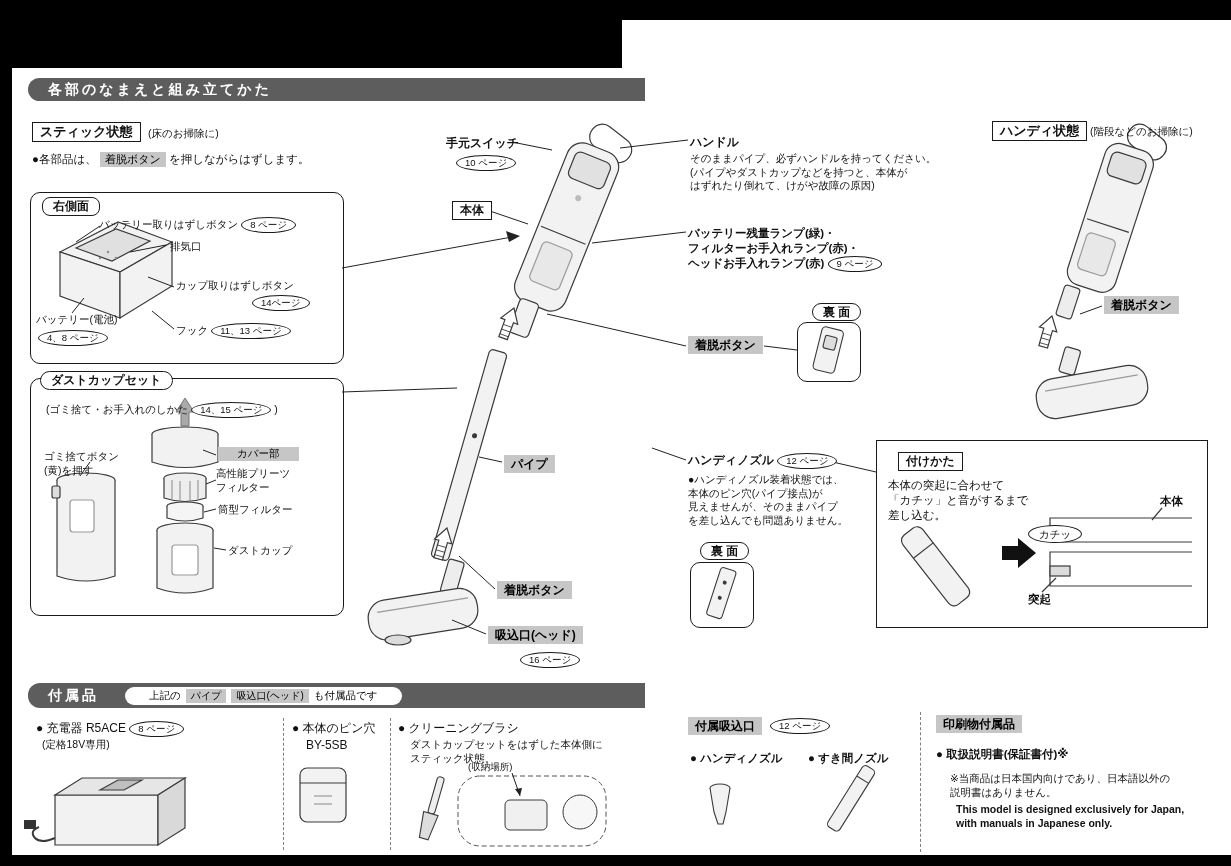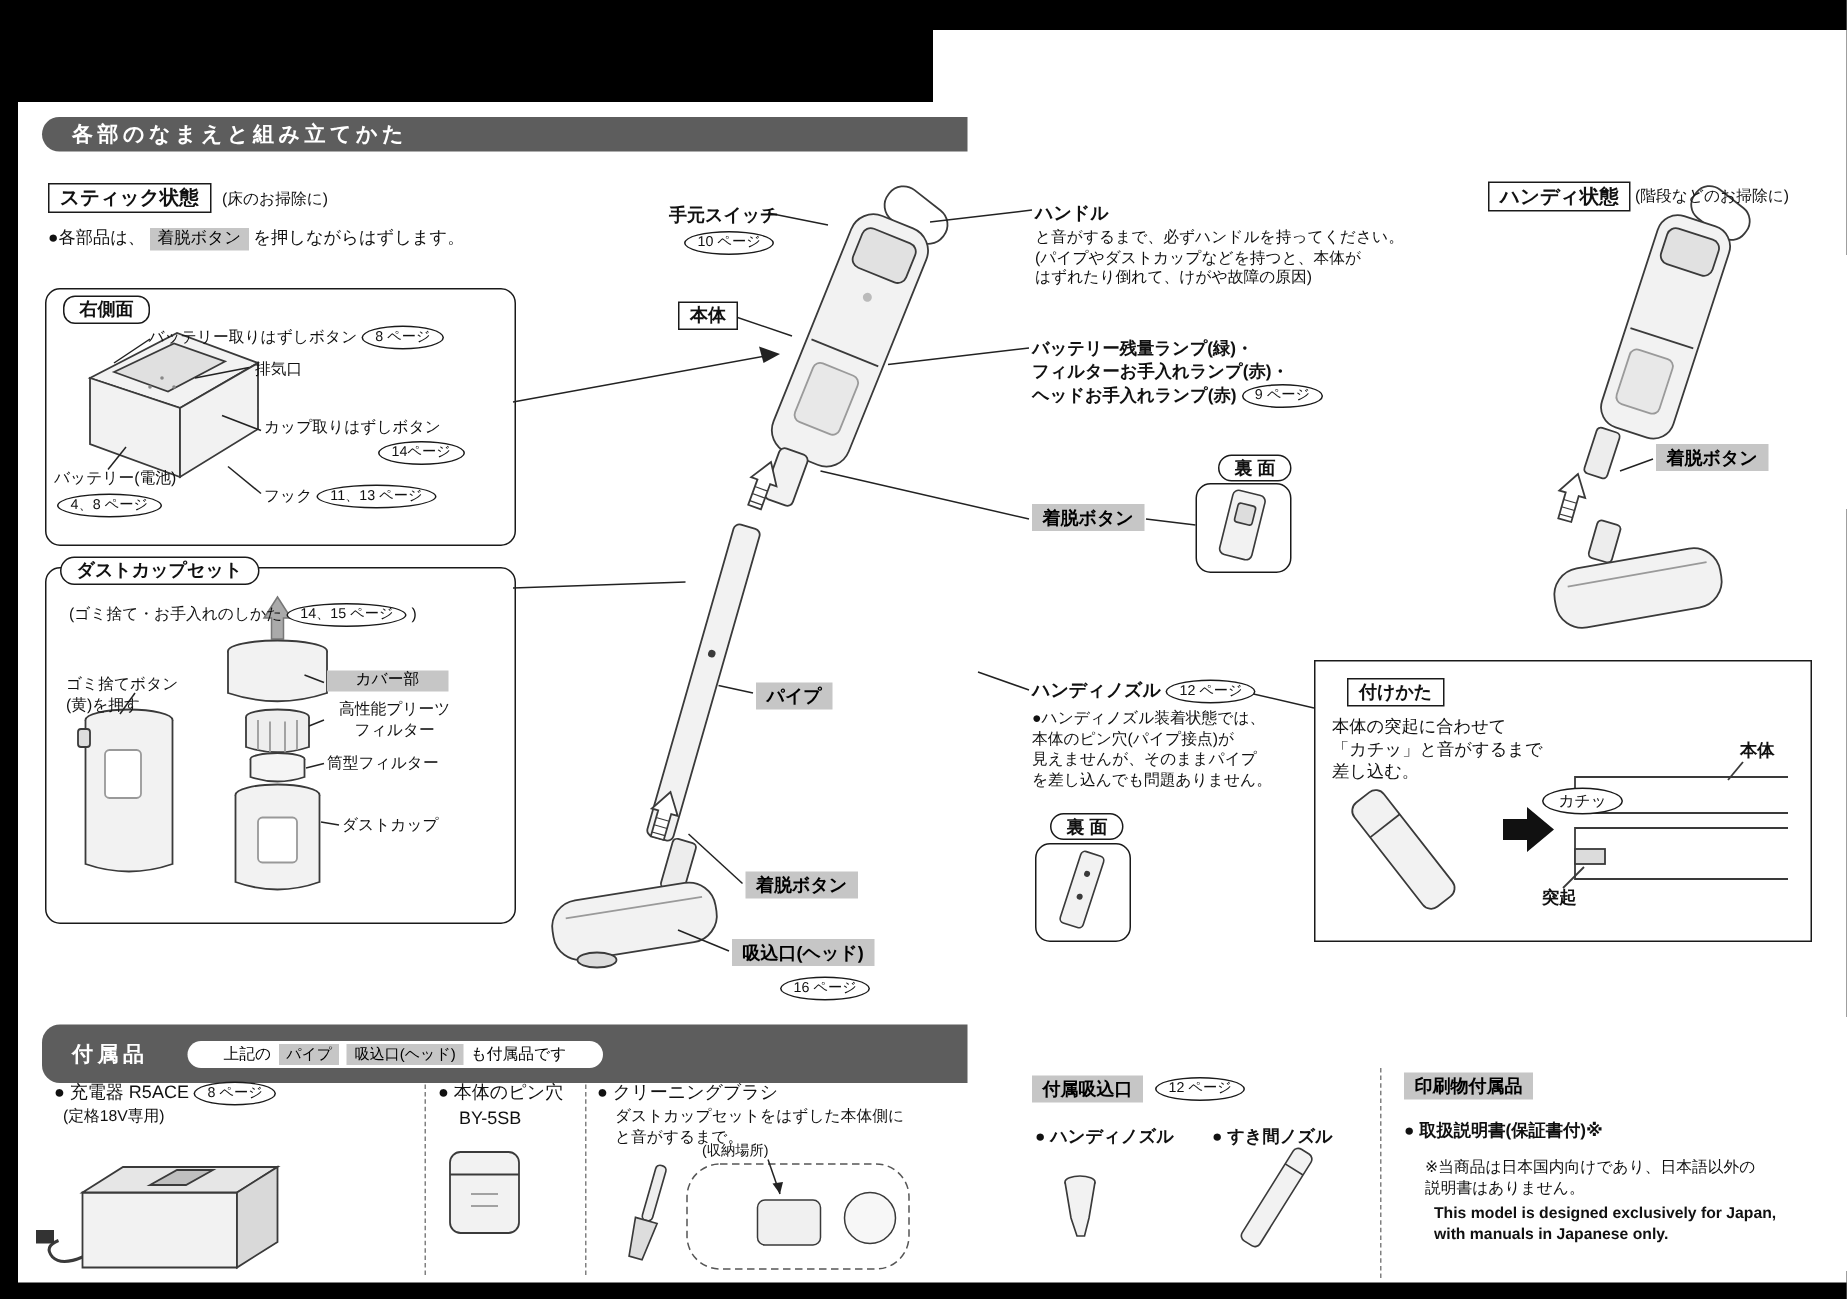--- a/index.html
+++ b/index.html
@@ -255,42 +255,42 @@
 <div class="lbl t10" style="left:46px;top:402px;">
   <span>(ゴミ捨て・お手入れのしかた</span>
   <span class="oval">14、15 ページ</span>
   <span>)</span>
 </div>
 <div class="lbl t10" style="left:44px;top:450px;">
   <span class="blk">ゴミ捨てボタン</span>
   <span class="blk">(黄)を押す</span>
 </div>
 <div class="lbl graybox t10" style="left:218px;top:447px;font-weight:normal;padding:0 19px;">カバー部</div>
-<div class="lbl t10" style="left:226px;top:467px;text-align:center;">
+<div class="lbl t10" style="left:216px;top:467px;">
   <span class="blk">高性能プリーツ</span>
   <span class="blk">フィルター</span>
 </div>
 <div class="lbl t10" style="left:218px;top:503px;">筒型フィルター</div>
 <div class="lbl t10" style="left:228px;top:544px;">ダストカップ</div>
 
 <div class="lbl t12 b" style="left:446px;top:135px;">手元スイッチ</div>
 <div class="lbl" style="left:456px;top:153px;">
   <span class="oval">10 ページ</span>
 </div>
 <div class="lbl bbox" style="left:452px;top:201px;font-size:12px;">本体</div>
 <div class="lbl graybox t12" style="left:504px;top:455px;">パイプ</div>
 <div class="lbl graybox t12" style="left:497px;top:581px;">着脱ボタン</div>
 <div class="lbl graybox t12" style="left:488px;top:626px;">吸込口(ヘッド)</div>
 <div class="lbl" style="left:520px;top:650px;">
   <span class="oval">16 ページ</span>
 </div>
 
 <div class="lbl t12 b" style="left:690px;top:134px;">ハンドル</div>
 <div class="lbl t10" style="left:690px;top:152px;">
-  <span class="blk">と音がするまで、必ずハンドルを持ってください。</span>
+  <span class="blk">そのままパイプ、必ずハンドルを持ってください。</span>
   <span class="blk">(パイプやダストカップなどを持つと、本体が</span>
   <span class="blk">はずれたり倒れて、けがや故障の原因)</span>
 </div>
 <div class="lbl t11 b" style="left:688px;top:226px;">
   <span class="blk">バッテリー残量ランプ(緑)・</span>
   <span class="blk">フィルターお手入れランプ(赤)・</span>
   <span class="blk">
     <span>ヘッドお手入れランプ(赤)</span>
     <span class="oval">9 ページ</span>
   </span>
@@ -321,21 +321,21 @@
 <div class="lbl" style="left:1028px;top:497px;">
   <span class="oval" style="font-size:10.5px;padding:1px 10px;margin-top:28px;">カチッ</span>
 </div>
 <div class="lbl t11 b" style="left:1160px;top:494px;">本体</div>
 <div class="lbl t11 b" style="left:1028px;top:592px;">突起</div>
 
 <div class="lbl bbox" style="left:992px;top:121px;font-size:13px;">ハンディ状態</div>
 <div class="lbl t10" style="left:1090px;top:125px;">(階段などのお掃除に)</div>
 <div class="lbl graybox t12" style="left:1104px;top:296px;">着脱ボタン</div>
 
-<div class="bar" style="left:28px;top:683px;width:597px;height:39px;">
+<div class="bar" style="left:28px;top:683px;width:597px;height:25px;">
   <span>付属品</span>
   <span style="margin-left:26px;background:#fff;color:#000;border-radius:11px;padding:2px 24px;font-size:10.5px;font-weight:normal;letter-spacing:0;display:inline-flex;align-items:center;gap:5px;">
     <span>上記の</span>
     <span class="graybox" style="font-weight:normal;font-size:10px;padding:0 5px;">パイプ</span>
     <span class="graybox" style="font-weight:normal;font-size:10px;padding:0 5px;">吸込口(ヘッド)</span>
     <span>も付属品です</span>
   </span>
 </div>
 
 <div class="lbl t12" style="left:36px;top:720px;">
@@ -343,21 +343,21 @@
   <span class="oval">8 ページ</span>
 </div>
 <div class="lbl t10" style="left:42px;top:738px;">(定格18V専用)</div>
 <div class="dashv" style="left:283px;top:718px;height:132px;"></div>
 <div class="lbl t12" style="left:292px;top:720px;">● 本体のピン穴</div>
 <div class="lbl t12" style="left:306px;top:737px;">BY-5SB</div>
 <div class="dashv" style="left:390px;top:718px;height:132px;"></div>
 <div class="lbl t12" style="left:398px;top:720px;">● クリーニングブラシ</div>
 <div class="lbl t10" style="left:410px;top:738px;">
   <span class="blk">ダストカップセットをはずした本体側に</span>
-  <span class="blk">と音がするまで。</span>
+  <span class="blk">スティック状態。</span>
 </div>
 <div class="lbl" style="left:468px;top:761px;font-size:9.5px;">(収納場所)</div>
 
 <div class="lbl" style="left:688px;top:717px;display:flex;align-items:center;gap:8px;">
   <span class="graybox t12">付属吸込口</span>
   <span class="oval">12 ページ</span>
 </div>
 <div class="lbl t11 b" style="left:690px;top:751px;">● ハンディノズル</div>
 <div class="lbl t11 b" style="left:808px;top:751px;">● すき間ノズル</div>
 <div class="dashv" style="left:920px;top:712px;height:140px;"></div>

